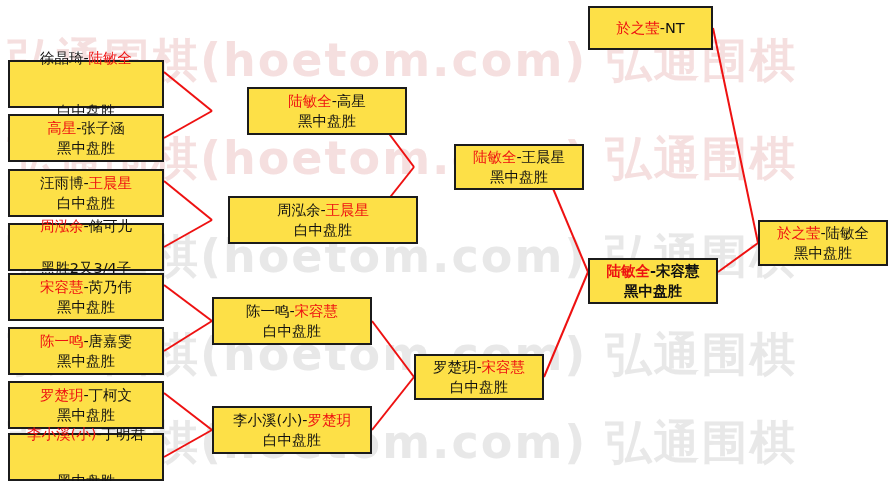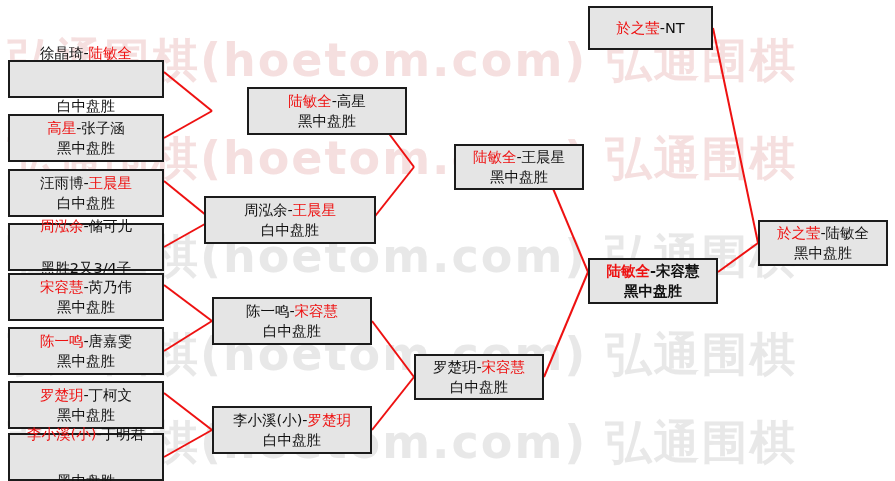--- a/index.html
+++ b/index.html
@@ -48,21 +48,21 @@
     height: 481px;
     z-index: 1;
     pointer-events: none;
   }
   
   .match-box {
     position: absolute;
     z-index: 2;
     box-sizing: border-box;
     border: 2px solid #1b1b1b;
-    background: #e5e5e5;
+    background: #fde047;
     text-align: center;
     font-size: 14.5px;
     line-height: 1.38;
     color: #111111;
     display: flex;
     flex-direction: column;
     justify-content: center;
     align-items: center;
     padding: 1px 2px;
   }
@@ -108,21 +108,21 @@
       <polyline points="372,220 414,167" fill="none" stroke="#ee1111" stroke-width="2"></polyline>
       <polyline points="372,321 414,377" fill="none" stroke="#ee1111" stroke-width="2"></polyline>
       <polyline points="372,430 414,377" fill="none" stroke="#ee1111" stroke-width="2"></polyline>
       <polyline points="544,167 588,272" fill="none" stroke="#ee1111" stroke-width="2"></polyline>
       <polyline points="544,377 588,272" fill="none" stroke="#ee1111" stroke-width="2"></polyline>
       <polyline points="713,28 758,243" fill="none" stroke="#ee1111" stroke-width="2"></polyline>
       <polyline points="718,272 758,243" fill="none" stroke="#ee1111" stroke-width="2"></polyline>
     </svg>
 
   <div id="boxes-layer">
-      <div class="match-box" style="left: 8px; top: 60px; width: 156px; height: 38px; gap: 33px;">
+      <div class="match-box" style="left: 8px; top: 60px; width: 156px; height: 48px; gap: 33px;">
         <div class="pairing"><span class="p-lose">徐晶琦</span><span class="sep">-</span><span class="p-win">陆敏全</span></div>
         <div class="result">白中盘胜</div>
       </div>
       <div class="match-box" style="left: 8px; top: 114px; width: 156px; height: 48px;">
         <div class="pairing"><span class="p-win">高星</span><span class="sep">-</span><span class="p-lose">张子涵</span></div>
         <div class="result">黑中盘胜</div>
       </div>
       <div class="match-box" style="left: 8px; top: 169px; width: 156px; height: 48px;">
         <div class="pairing"><span class="p-lose">汪雨博</span><span class="sep">-</span><span class="p-win">王晨星</span></div>
         <div class="result">白中盘胜</div>
@@ -144,21 +144,21 @@
         <div class="result">黑中盘胜</div>
       </div>
       <div class="match-box" style="left: 8px; top: 433px; width: 156px; height: 48px; gap: 27px;">
         <div class="pairing"><span class="p-win">李小溪(小)</span><span class="sep">-</span><span class="p-lose">丁明君</span></div>
         <div class="result">黑中盘胜</div>
       </div>
       <div class="match-box" style="left: 212px; top: 87px; width: 160px; height: 48px; margin-left: 35px;">
         <div class="pairing"><span class="p-win">陆敏全</span><span class="sep">-</span><span class="p-lose">高星</span></div>
         <div class="result">黑中盘胜</div>
       </div>
-      <div class="match-box" style="left: 204px; top: 196px; width: 172px; height: 48px;">
+      <div class="match-box" style="left: 228px; top: 196px; width: 190px; height: 48px;">
         <div class="pairing"><span class="p-lose">周泓余</span><span class="sep">-</span><span class="p-win">王晨星</span></div>
         <div class="result">白中盘胜</div>
       </div>
       <div class="match-box" style="left: 212px; top: 297px; width: 160px; height: 48px;">
         <div class="pairing"><span class="p-lose">陈一鸣</span><span class="sep">-</span><span class="p-win">宋容慧</span></div>
         <div class="result">白中盘胜</div>
       </div>
       <div class="match-box" style="left: 212px; top: 406px; width: 160px; height: 48px;">
         <div class="pairing"><span class="p-lose">李小溪(小)</span><span class="sep">-</span><span class="p-win">罗楚玥</span></div>
         <div class="result">白中盘胜</div>

